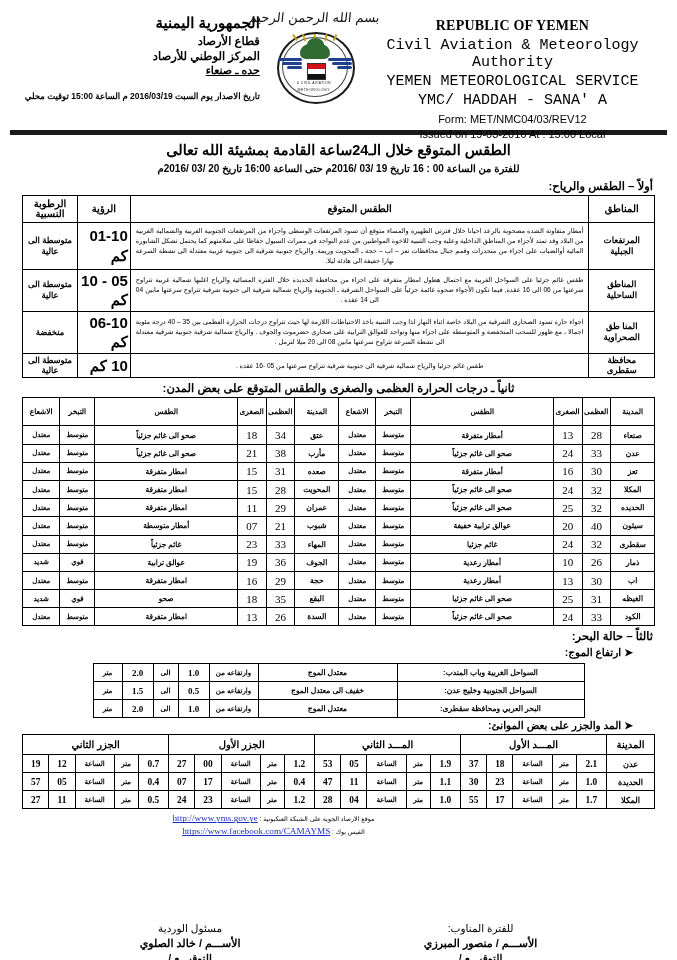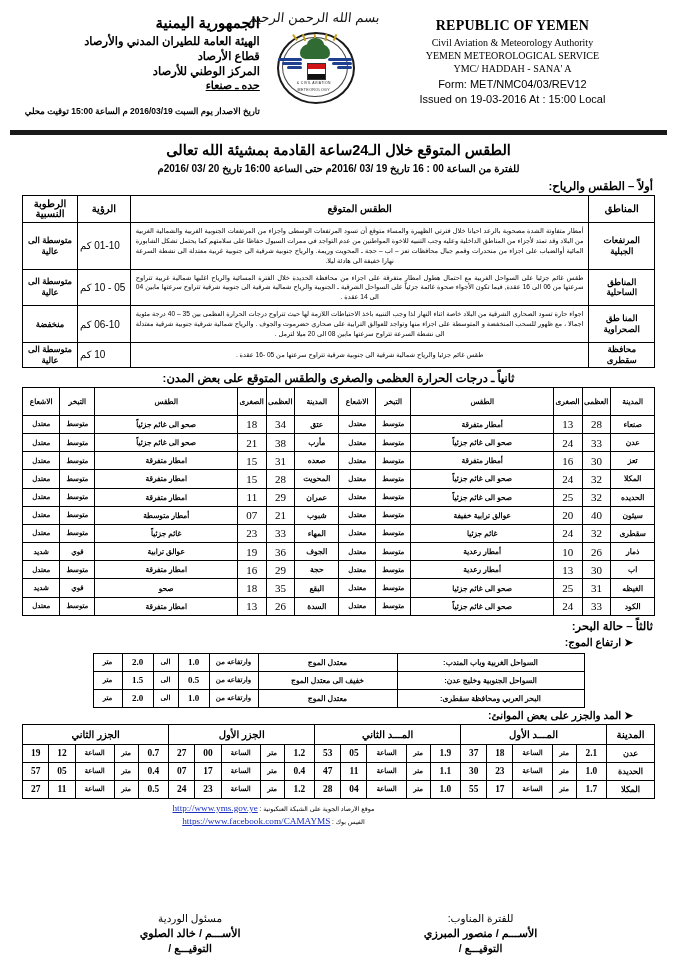--- a/index.html
+++ b/index.html
@@ -77,22 +77,22 @@
   .mast-en .e1 {
     font-family: "Liberation Serif", serif;
     font-size: 14px;
     font-weight: bold;
     letter-spacing: .2px;
     margin-bottom: 3px;
   }
   .mast-en .e2,
   .mast-en .e3,
   .mast-en .e4 {
-    font-family: Liberation Serif, serif;
-    font-size: 10px;
+    font-family: Liberation Mono, monospace;
+    font-size: 15px;
     margin-bottom: 2px;
   }
   .mast-en .e5 {
     font-family: "Liberation Sans", sans-serif;
     font-size: 11px;
     margin-top: 4px;
     margin-bottom: 3px;
   }
   .mast-en .e6 {
     font-family: "Liberation Sans", sans-serif;
@@ -279,23 +279,23 @@
     line-height: 1.25;
   }
   .t-regions td.fc {
     font-size: 6.6px;
     text-align: justify;
     text-align-last: center;
     line-height: 1.5;
     padding: 3px 5px;
   }
   .t-regions td.vis {
-    font-size: 10px;
-    font-weight: normal;
-    text-align: left;
+    font-size: 15px;
+    font-weight: bold;
+    text-align: right;
     line-height: 1.3;
   }
   .t-regions td.hum {
     font-size: 8.4px;
     font-weight: bold;
     text-align: center;
     line-height: 1.3;
   }
 
   
@@ -457,21 +457,20 @@
 </style>
 </head>
 <body>
 
 <div class="page">
 
   <div class="masthead">
 
     <div class="mast-ar">
       <div class="l1">الجمهورية اليمنية</div>
-      <div class="l2">الهيئة العامة للطيران المدني والأرصاد</div>
       <div class="l3">قطاع الأرصاد</div>
       <div class="l4">المركز الوطني للأرصاد</div>
       <div class="l5">حده ـ صنعاء</div>
       <div class="issued-ar">تاريخ الاصدار يوم السبت 2016/03/19 م  الساعة  15:00  توقيت محلي</div>
     </div>
 
     <div class="logo-wrap">
       <div class="basmala">بسم الله الرحمن الرحيم</div>
       <div class="emblem">
         <div class="ring"></div>

